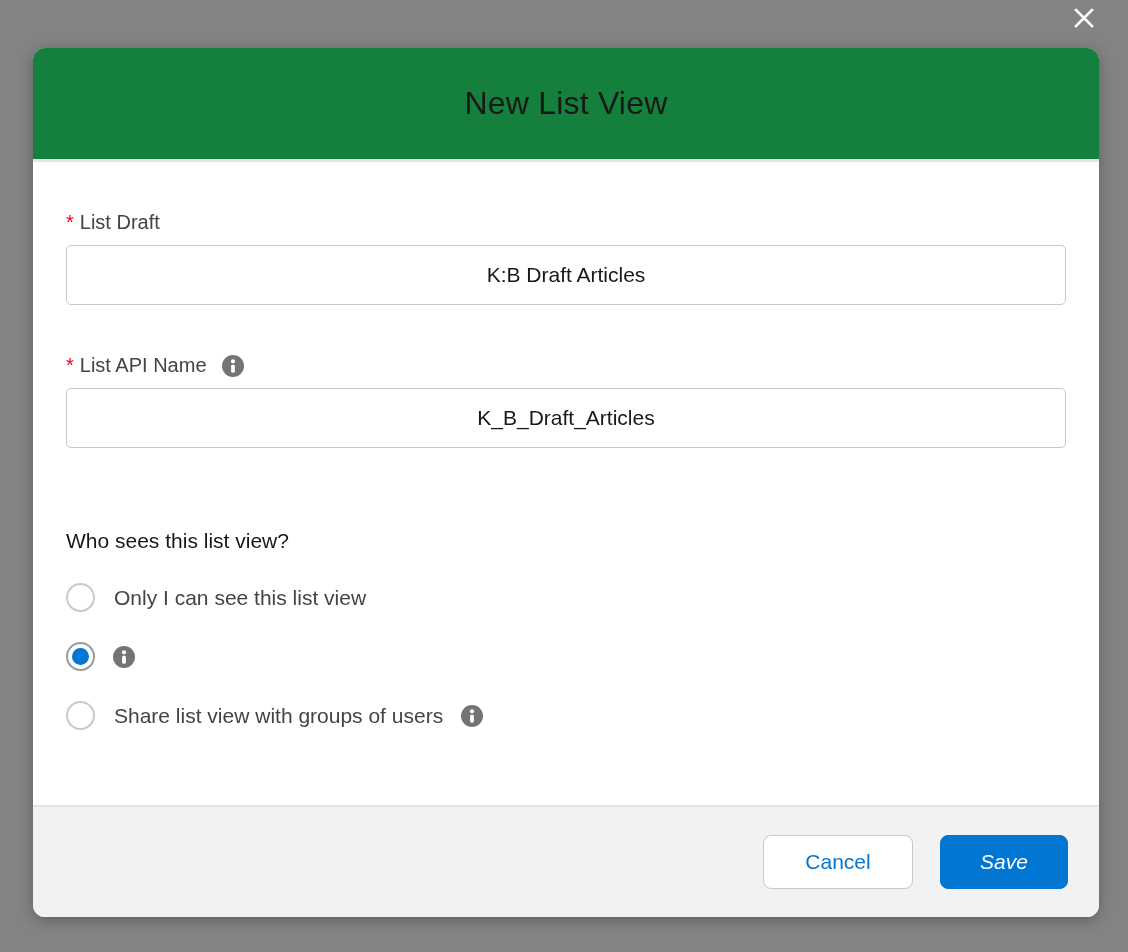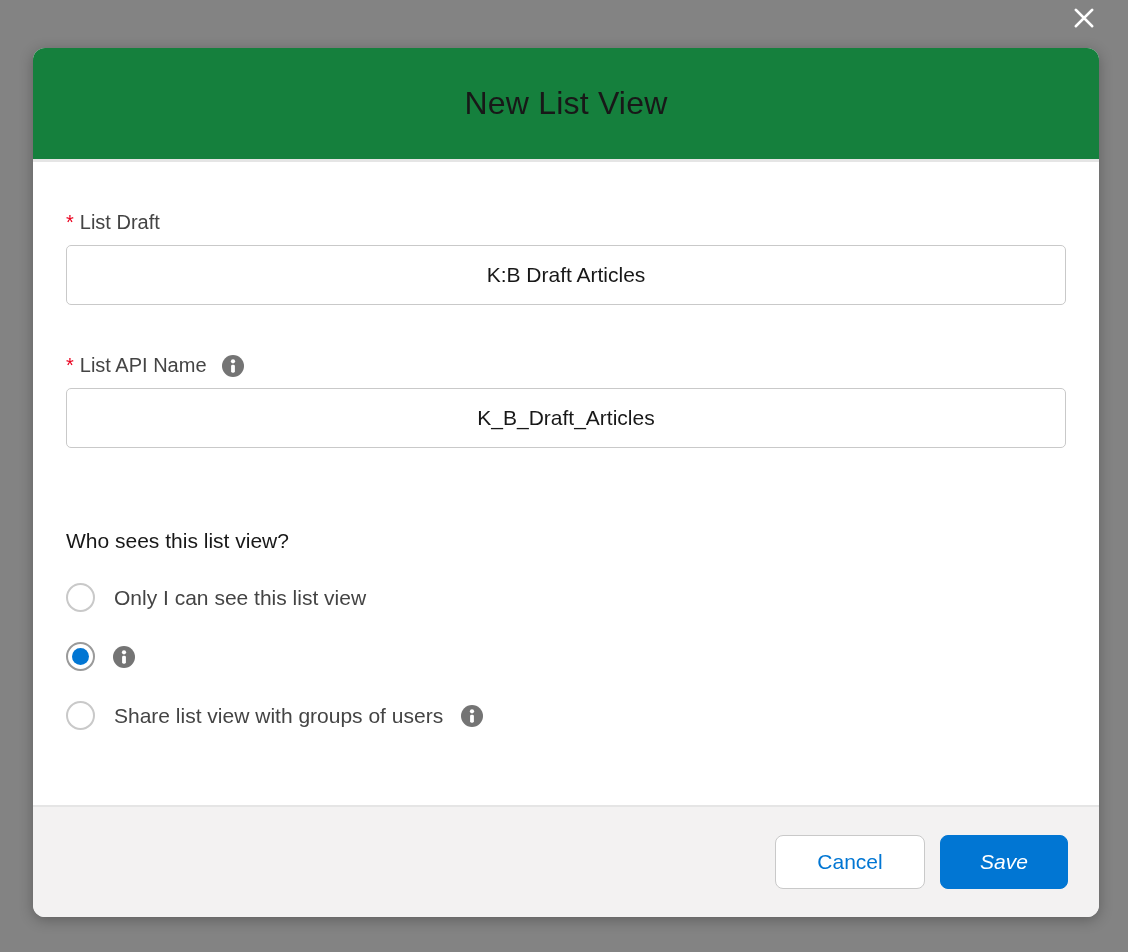--- a/index.html
+++ b/index.html
@@ -81,21 +81,21 @@
     flex:0 0 112px;
     background:var(--footer-bg, #f3f2f2);
     border-top:2px solid var(--divider, #e5e5e5);
     display:flex; align-items:center; justify-content:flex-end;
     padding:0 31px; gap:15px;
   }
   .btn {
     height:54px; border-radius:8px;
     font-size:21px; font-family:inherit;
     cursor:pointer;
-    display:flex; align-items:center; justify-content:center;
+    display:flex; align-items:center; justify-content:center;margin-left:12px;
   }
   .btn-cancel {
     width:150px;
     background:#fff;
     border:1px solid #c9c9c9;
     color:var(--accent-blue, #0176d3);
   }
   .btn-save {
     width:128px;
     background:var(--accent-blue, #0176d3);

